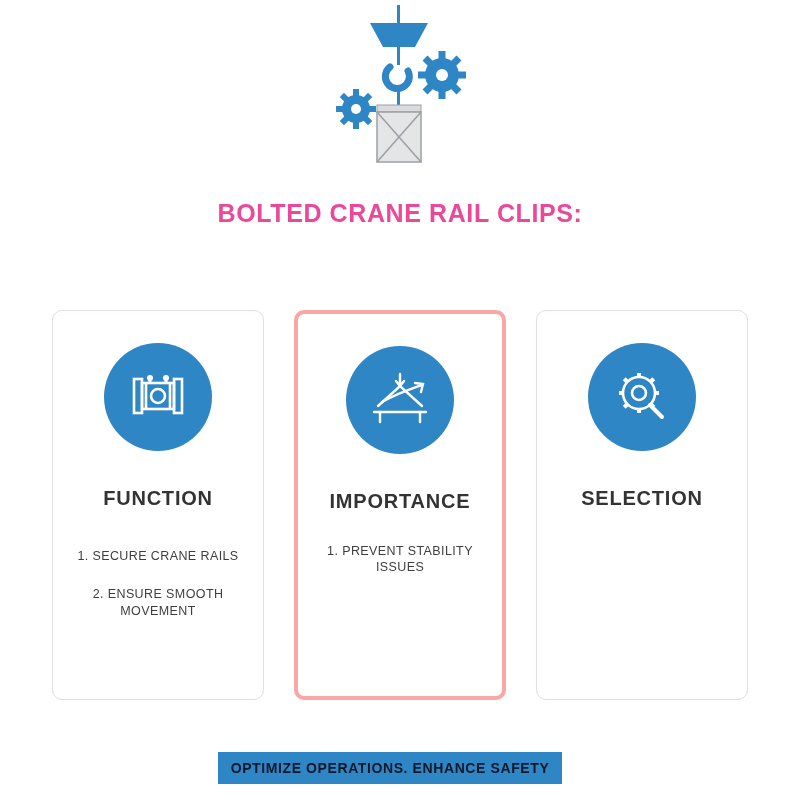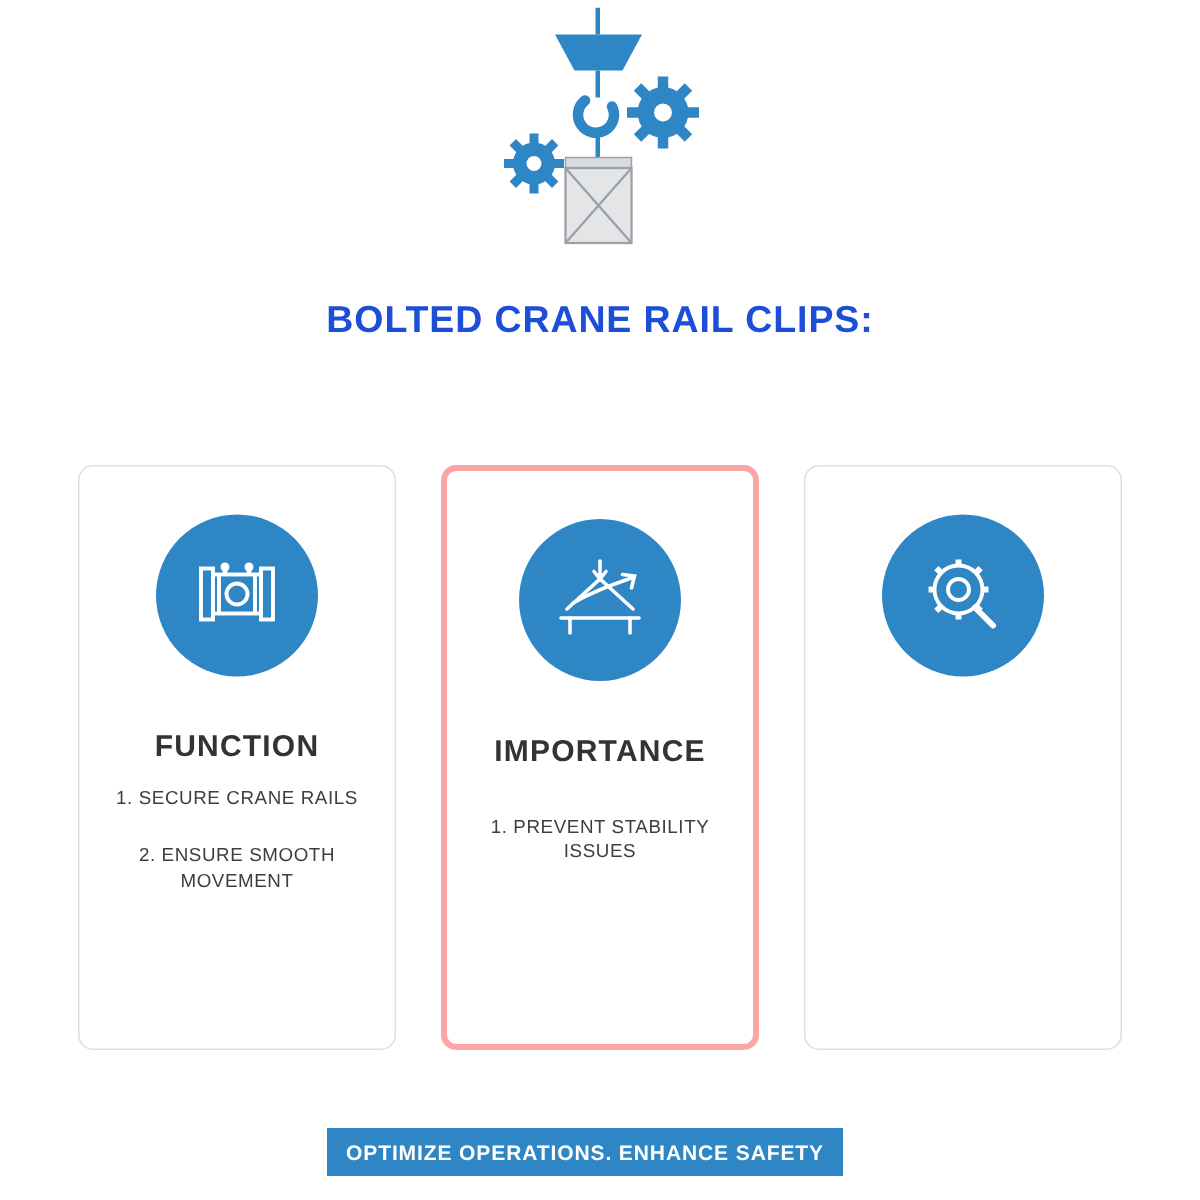--- a/index.html
+++ b/index.html
@@ -39,21 +39,21 @@
     position: absolute;
     top: 198px;
     left: 0;
     width: 800px;
     text-align: center;
   }
   .title-main {
     font-size: 25px;
     font-weight: bold;
     letter-spacing: 0.6px;
-    color: #1d4ed8;
+    color: #ec4899;
     text-transform: uppercase;
     line-height: 1.25;
   }
   .title-sub {
     font-size: 21px;
     font-weight: bold;
     letter-spacing: 0.5px;
     color: #3c3c3c;
     text-transform: uppercase;
     margin-top: 6px;
@@ -103,40 +103,40 @@
     text-transform: uppercase;
   }
   .card-list {
     margin: 0;
     padding: 0 14px;
     list-style: none;
     width: 100%;
     box-sizing: border-box;
     text-align: center;
   }
-  .card-list.first { margin-top: 14px; }
+  .card-list.first { margin-top: 38px; }
   .card-list.second { margin-top: 30px; }
   .card-list li {
     font-size: 12.5px;
     letter-spacing: 0.4px;
     color: #3e3e3e;
     text-transform: uppercase;
     margin-bottom: 22px;
     line-height: 1.3;
   }
 
   
   .footer {
     position: absolute;
     left: 218px;
     top: 752px;
     width: 344px;
     height: 32px;
     background: #2f86c5;
-    color: #ffffff;
+    color: #0f172a;
     display: flex;
     align-items: center;
     justify-content: center;
     font-size: 14px;
     font-weight: bold;
     letter-spacing: 0.6px;
     text-transform: uppercase;
   }
 </style>
 </head>
@@ -262,19 +262,20 @@
             <rect x="25" y="39" width="4" height="5"></rect>
             <rect x="7" y="22" width="5" height="4"></rect>
             <rect x="42" y="22" width="5" height="4"></rect>
             <rect x="12" y="9" width="4" height="5" transform="rotate(-45 14 11.5)"></rect>
             <rect x="38" y="34" width="4" height="5" transform="rotate(-45 40 36.5)"></rect>
             <rect x="38" y="9" width="4" height="5" transform="rotate(45 40 11.5)"></rect>
             <rect x="12" y="34" width="4" height="5" transform="rotate(45 14 36.5)"></rect>
           </g>
         </svg>
       </div>
+      <div class="card-title">SELECTION</div>
     </div>
 
   </div>
 
   <div class="footer">OPTIMIZE OPERATIONS. ENHANCE SAFETY</div>
 
 </div>
 
 </body></html>

